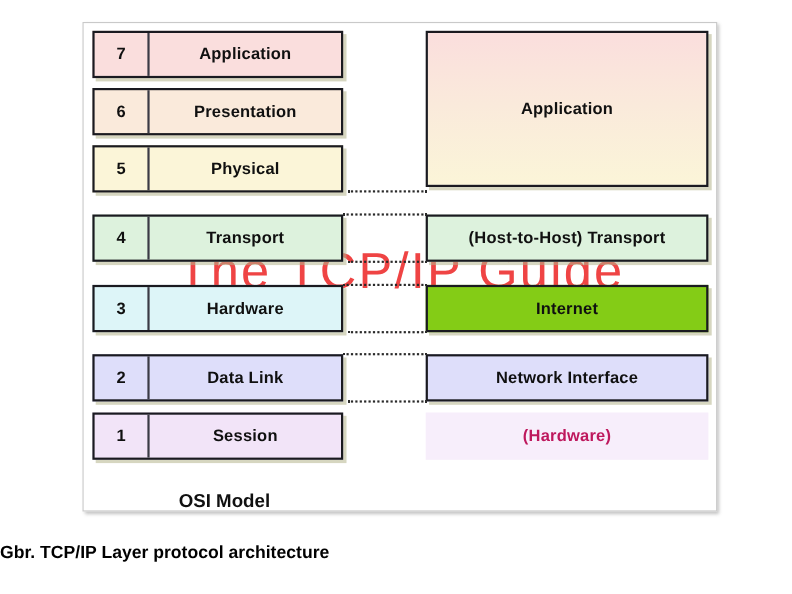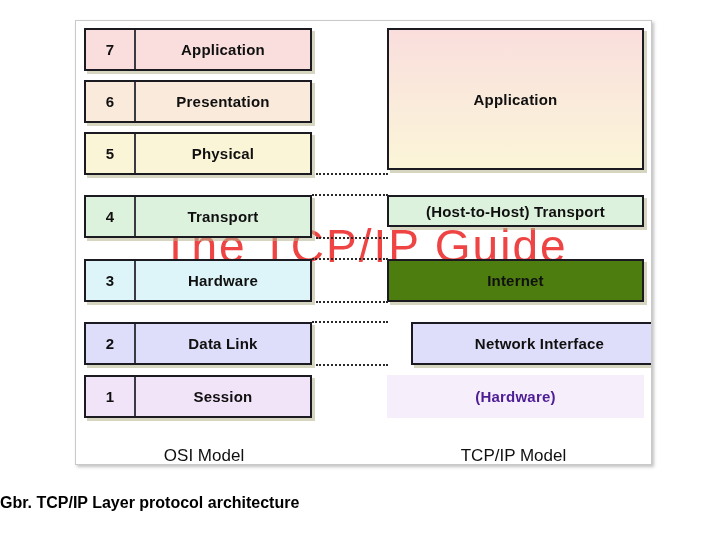--- a/index.html
+++ b/index.html
@@ -98,41 +98,41 @@
     font-size: 15px;
     font-weight: bold;
     color: #101010;
     letter-spacing: 0.2px;
   }
   .tcp-box.no-border {
     border: none;
     box-shadow: none;
   }
   .tcp-box.no-border .tcp-name {
-    color: #4c1d95;
+    color: #be185d;
   }
 
   
   #tcp-application {
     background: linear-gradient(to bottom, #fadedd 0%, #faeadb 48%, #fbf5d8 100%);
   }
 
   
   .connector {
     position: absolute;
     height: 0;
     border-top: 2px dotted #2a2a2a;
     z-index: 3;
   }
 
   
   .model-caption {
     position: absolute;
     font-size: 17px;
-    font-weight: normal;
+    font-weight: bold;
     color: #101010;
     z-index: 3;
   }
   #osi-model-caption   { left: 8px;   top: 425px; width: 240px; text-align: center; }
   #tcpip-model-caption { left: 305px; top: 425px; width: 265px; text-align: center; }
 
   
   #figure-caption {
     position: absolute;
     left: 0;
@@ -188,29 +188,29 @@
       <div class="osi-name">Session</div>
     </div>
   </div>
 
   <div id="tcpip-column" class="column">
 
     <div id="tcp-application" class="layer-box tcp-box" style="top:7px; height:142px;">
       <div class="tcp-name">Application</div>
     </div>
 
-    <div class="layer-box tcp-box" style="top:174px; height:32px; background:#ddf2dd;">
+    <div class="layer-box tcp-box" style="top:174px; height:43px; background:#ddf2dd;">
       <div class="tcp-name">(Host-to-Host) Transport</div>
     </div>
 
-    <div class="layer-box tcp-box" style="top:238px; height:43px; background:#4d7c0f;justify-content:flex-end;">
+    <div class="layer-box tcp-box" style="top:238px; height:43px; background:#84cc16;justify-content:flex-end;">
       <div class="tcp-name">Internet</div>
     </div>
 
-    <div class="layer-box tcp-box" style="top:301px; height:43px; background:#dedefa;margin-left:24px;">
+    <div class="layer-box tcp-box" style="top:301px; height:43px; background:#dedefa;">
       <div class="tcp-name">Network Interface</div>
     </div>
 
     <div class="layer-box tcp-box no-border" style="top:354px; height:43px; background:#f7eefb;">
       <div class="tcp-name">(Hardware)</div>
     </div>
   </div>
 
   <div class="connector" style="left:240px; top:152px; width:72px;"></div>
 
@@ -220,17 +220,16 @@
 
   <div class="connector" style="left:236px; top:237px; width:76px;"></div>
 
   <div class="connector" style="left:240px; top:280px; width:72px;"></div>
 
   <div class="connector" style="left:236px; top:300px; width:76px;"></div>
 
   <div class="connector" style="left:240px; top:343px; width:72px;"></div>
 
   <div id="osi-model-caption" class="model-caption">OSI Model</div>
-  <div id="tcpip-model-caption" class="model-caption">TCP/IP Model</div>
 
 </div>
 
 <div id="figure-caption">Gbr.  TCP/IP Layer protocol architecture</div>
 
 </body></html>

